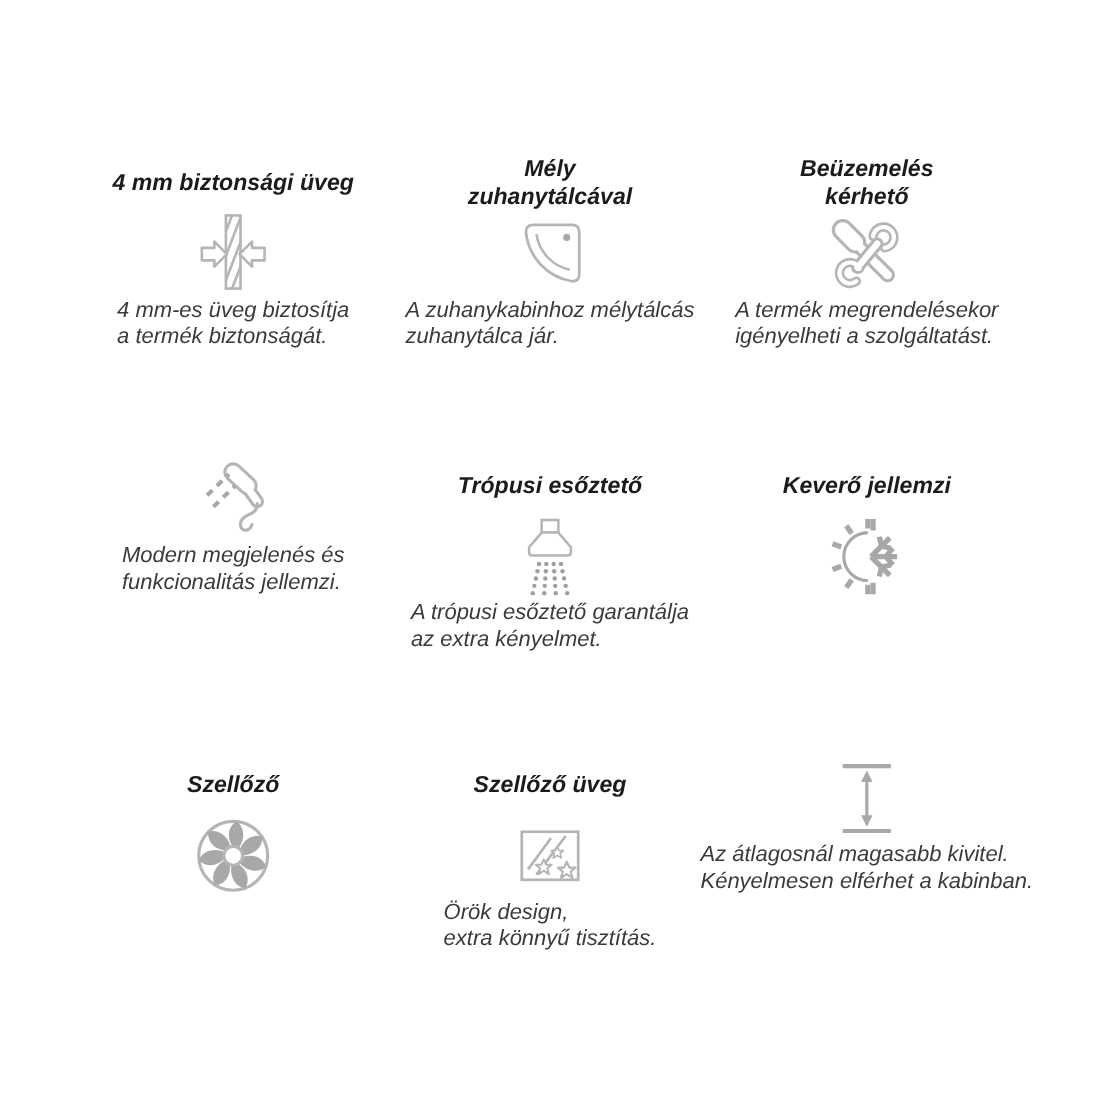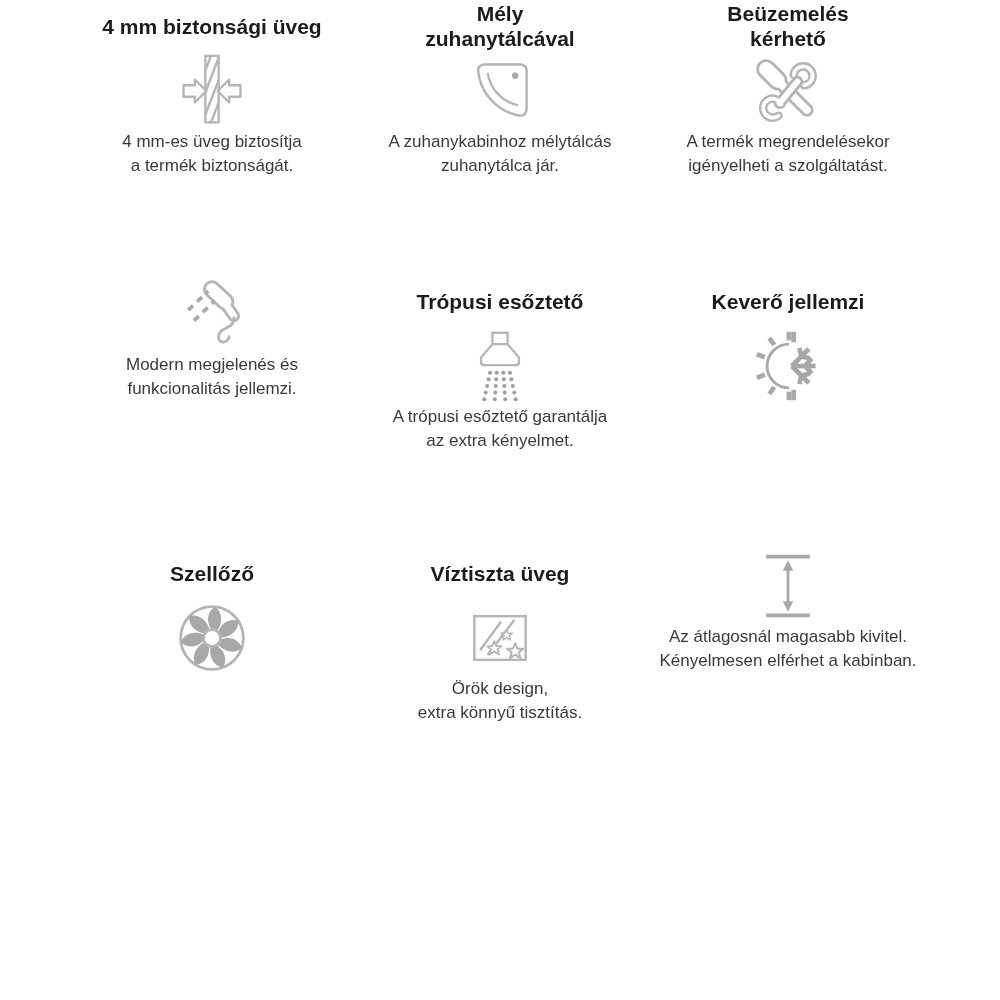--- a/index.html
+++ b/index.html
@@ -7,20 +7,22 @@
     width: 1000px; height: 1000px;
     background: #ffffff;
     font-family: "Liberation Sans", sans-serif;
     overflow: hidden;
   }
   .features {
     display: grid;
     grid-template-columns: 288px 288px 288px;
     grid-template-rows: 275px 272px auto;
     justify-content: center;
+    padding-top: 140px;
+    font-style: italic;
   }
   .cell {
     display: flex;
     flex-direction: column;
     align-items: center;
     overflow: visible;
   }
   .title {
     margin: 0;
     height: 52px;
@@ -35,24 +37,23 @@
     white-space: pre;
   }
   .icon-wrap {
     height: 78px;
     display: flex;
     align-items: center;
     justify-content: center;
   }
   .desc {
     margin: 0;
-    font-size: 17px;
+    font-size: 20px;
     line-height: 24px;
     color: #3a3a3a;
-    text-align: center;
     white-space: pre;
   }
   svg { display: block; }
 </style>
 </head>
 <body>
 
 <main class="features">
 
   <section class="cell">
@@ -220,21 +221,21 @@
           <path d="M40,32 C34,24 34,13 43,7 C51,12 52,24 45,33 C43,32 41,32 40,32 Z" transform="rotate(205.7 40 40)"></path>
           <path d="M40,32 C34,24 34,13 43,7 C51,12 52,24 45,33 C43,32 41,32 40,32 Z" transform="rotate(257.1 40 40)"></path>
           <path d="M40,32 C34,24 34,13 43,7 C51,12 52,24 45,33 C43,32 41,32 40,32 Z" transform="rotate(308.6 40 40)"></path>
         </g>
         <circle cx="40" cy="40" r="9" fill="#fff" stroke="#b5b5b5" stroke-width="3"></circle>
       </svg>
     </div>
   </section>
 
   <section class="cell">
-    <h3 class="title">Víztiszta üveg</h3>
+    <h3 class="title">Szellőző üveg</h3>
     <div class="icon-wrap">
       <svg width="76" height="76" viewBox="0 0 80 80">
         <rect x="13" y="17" width="54" height="46" fill="#fff" stroke="#b5b5b5" stroke-width="2.6"></rect>
         <line x1="19" y1="53" x2="41" y2="23" stroke="#b5b5b5" stroke-width="2.6"></line>
         <line x1="27" y1="58" x2="55" y2="21" stroke="#b5b5b5" stroke-width="2.6"></line>
         <g fill="#fff" stroke="#b5b5b5" stroke-width="2" stroke-linejoin="round">
           <path transform="translate(47,37) scale(0.75)" d="M0,-8 L2.4,-2.6 8,-2.6 3.6,1 5.2,6.8 0,3.4 -5.2,6.8 -3.6,1 -8,-2.6 -2.4,-2.6 Z"></path>
           <path transform="translate(34,51) scale(0.95)" d="M0,-8 L2.4,-2.6 8,-2.6 3.6,1 5.2,6.8 0,3.4 -5.2,6.8 -3.6,1 -8,-2.6 -2.4,-2.6 Z"></path>
           <path transform="translate(56,54) scale(1.05)" d="M0,-8 L2.4,-2.6 8,-2.6 3.6,1 5.2,6.8 0,3.4 -5.2,6.8 -3.6,1 -8,-2.6 -2.4,-2.6 Z"></path>
         </g>

